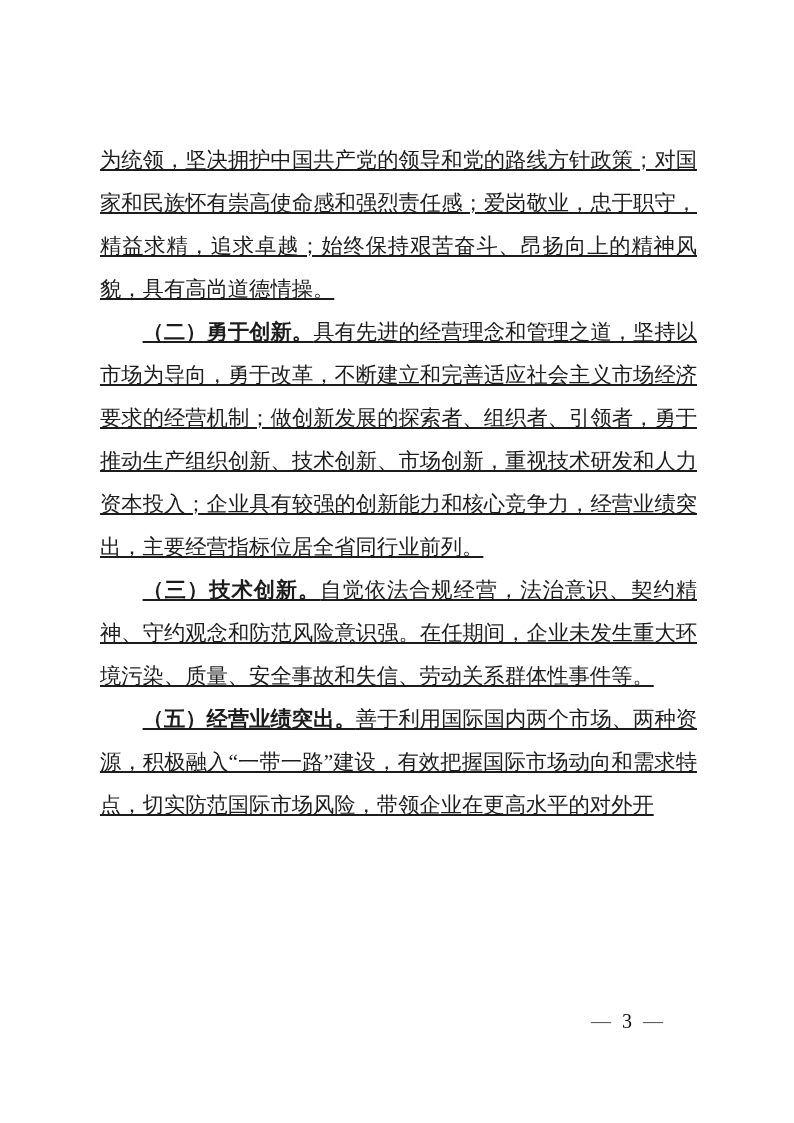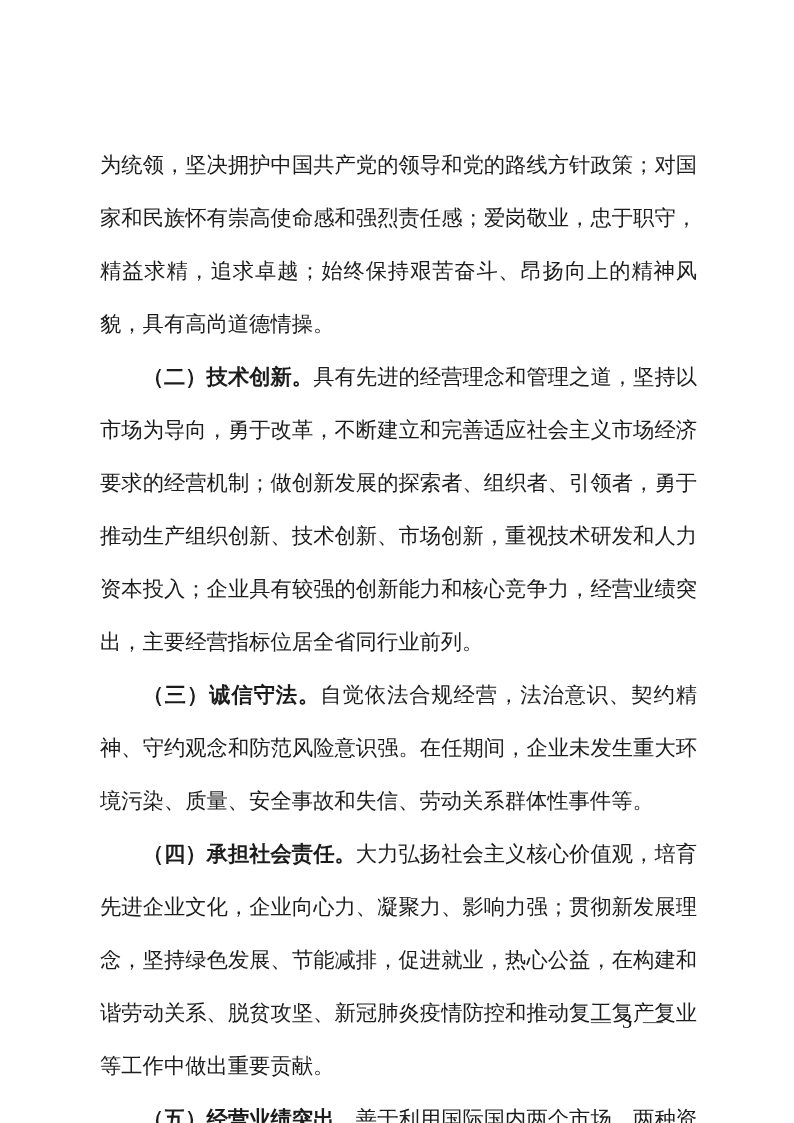--- a/index.html
+++ b/index.html
@@ -19,25 +19,26 @@
   .text-block {
     position: absolute;
     left: 100px;
     top: 139px;
     width: 597px;
   }
   .para {
     margin: 0;
     padding: 0;
     font-size: 21.3px;
-    line-height: 53px;
+    line-height: 43px;
     text-align: justify;
     text-justify: inter-ideograph;
     text-indent: 2em;
     word-break: break-all;
+    text-decoration: underline;
   }
   .para.continuation {
     text-indent: 0;
   }
   .lead {
     font-weight: bold;
   }
   .page-number {
     position: absolute;
     top: 1009px;
@@ -59,25 +60,24 @@
 </style>
 </head>
 <body>
 
 <div class="page">
 
   <div class="text-block">
 
     <p class="para continuation"><span class="lead"></span><span>为统领，坚决拥护中国共产党的领导和党的路线方针政策；对国家和民族怀有崇高使命感和强烈责任感；爱岗敬业，忠于职守，精益求精，追求卓越；始终保持艰苦奋斗、昂扬向上的精神风貌，具有高尚道德情操。</span></p>
 
-    <p class="para"><span class="lead">（二）技术创新。</span><span>具有先进的经营理念和管理之道，坚持以市场为导向，勇于改革，不断建立和完善适应社会主义市场经济要求的经营机制；做创新发展的探索者、组织者、引领者，勇于推动生产组织创新、技术创新、市场创新，重视技术研发和人力资本投入；企业具有较强的创新能力和核心竞争力，经营业绩突出，主要经营指标位居全省同行业前列。</span></p>
+    <p class="para"><span class="lead">（二）勇于创新。</span><span>具有先进的经营理念和管理之道，坚持以市场为导向，勇于改革，不断建立和完善适应社会主义市场经济要求的经营机制；做创新发展的探索者、组织者、引领者，勇于推动生产组织创新、技术创新、市场创新，重视技术研发和人力资本投入；企业具有较强的创新能力和核心竞争力，经营业绩突出，主要经营指标位居全省同行业前列。</span></p>
 
-    <p class="para"><span class="lead">（三）诚信守法。</span><span>自觉依法合规经营，法治意识、契约精神、守约观念和防范风险意识强。在任期间，企业未发生重大环境污染、质量、安全事故和失信、劳动关系群体性事件等。</span></p>
+    <p class="para"><span class="lead">（三）技术创新。</span><span>自觉依法合规经营，法治意识、契约精神、守约观念和防范风险意识强。在任期间，企业未发生重大环境污染、质量、安全事故和失信、劳动关系群体性事件等。</span></p>
 
-    <p class="para"><span class="lead">（四）承担社会责任。</span><span>大力弘扬社会主义核心价值观，培育先进企业文化，企业向心力、凝聚力、影响力强；贯彻新发展理念，坚持绿色发展、节能减排，促进就业，热心公益，在构建和谐劳动关系、脱贫攻坚、新冠肺炎疫情防控和推动复工复产复业等工作中做出重要贡献。</span></p>
 
     <p class="para"><span class="lead">（五）经营业绩突出。</span><span>善于利用国际国内两个市场、两种资源，积极融入“一带一路”建设，有效把握国际市场动向和需求特点，切实防范国际市场风险，带领企业在更高水平的对外开</span></p>
 
   </div>
 
   <div class="page-number">
     <span class="dash">—</span><span class="num">3</span><span class="dash">—</span>
   </div>
 
 </div>

